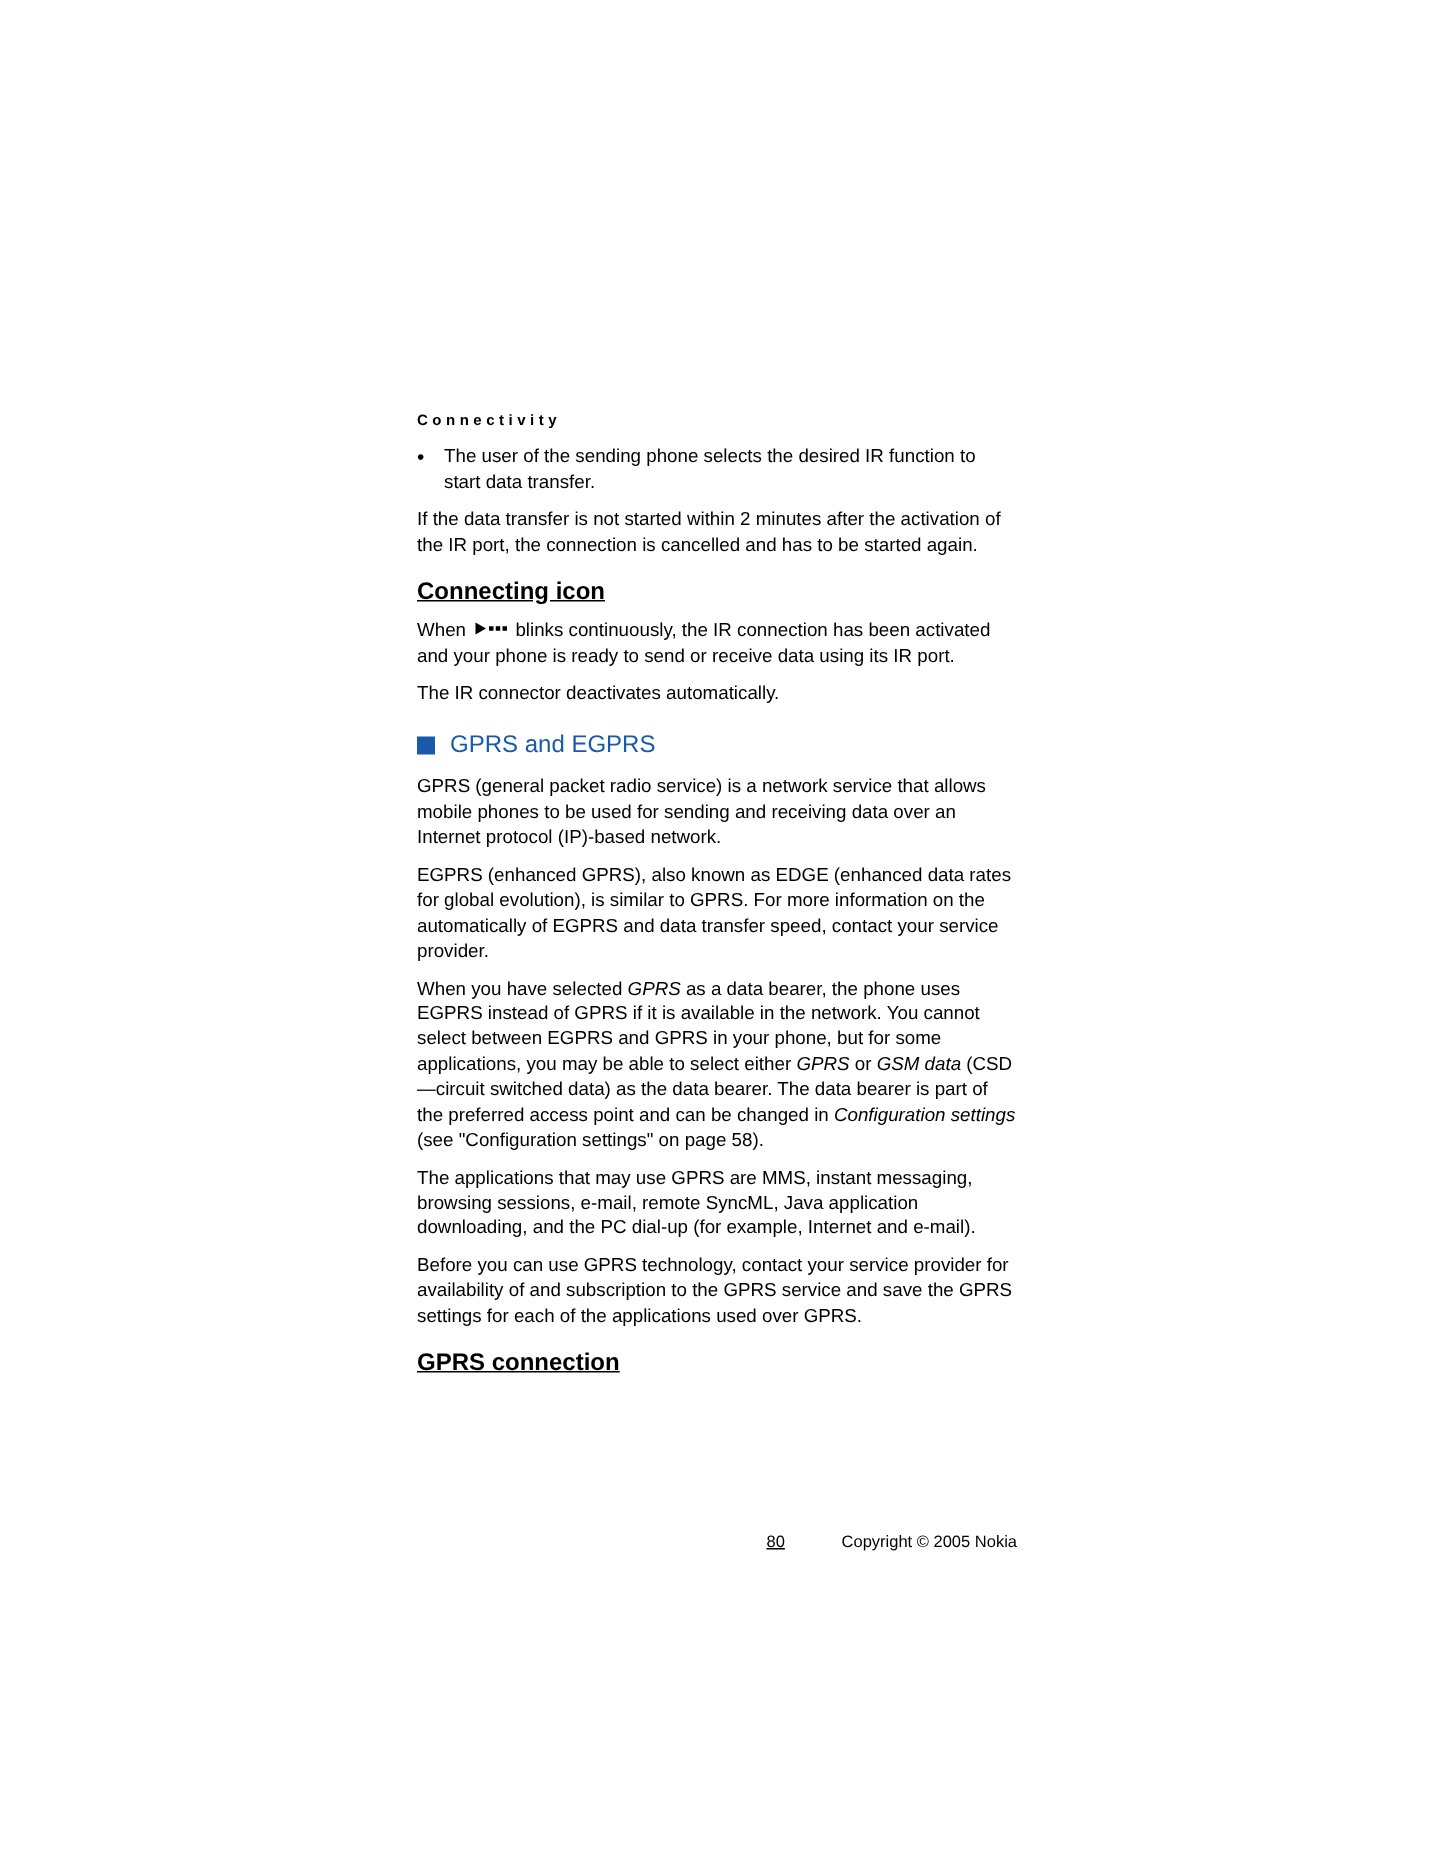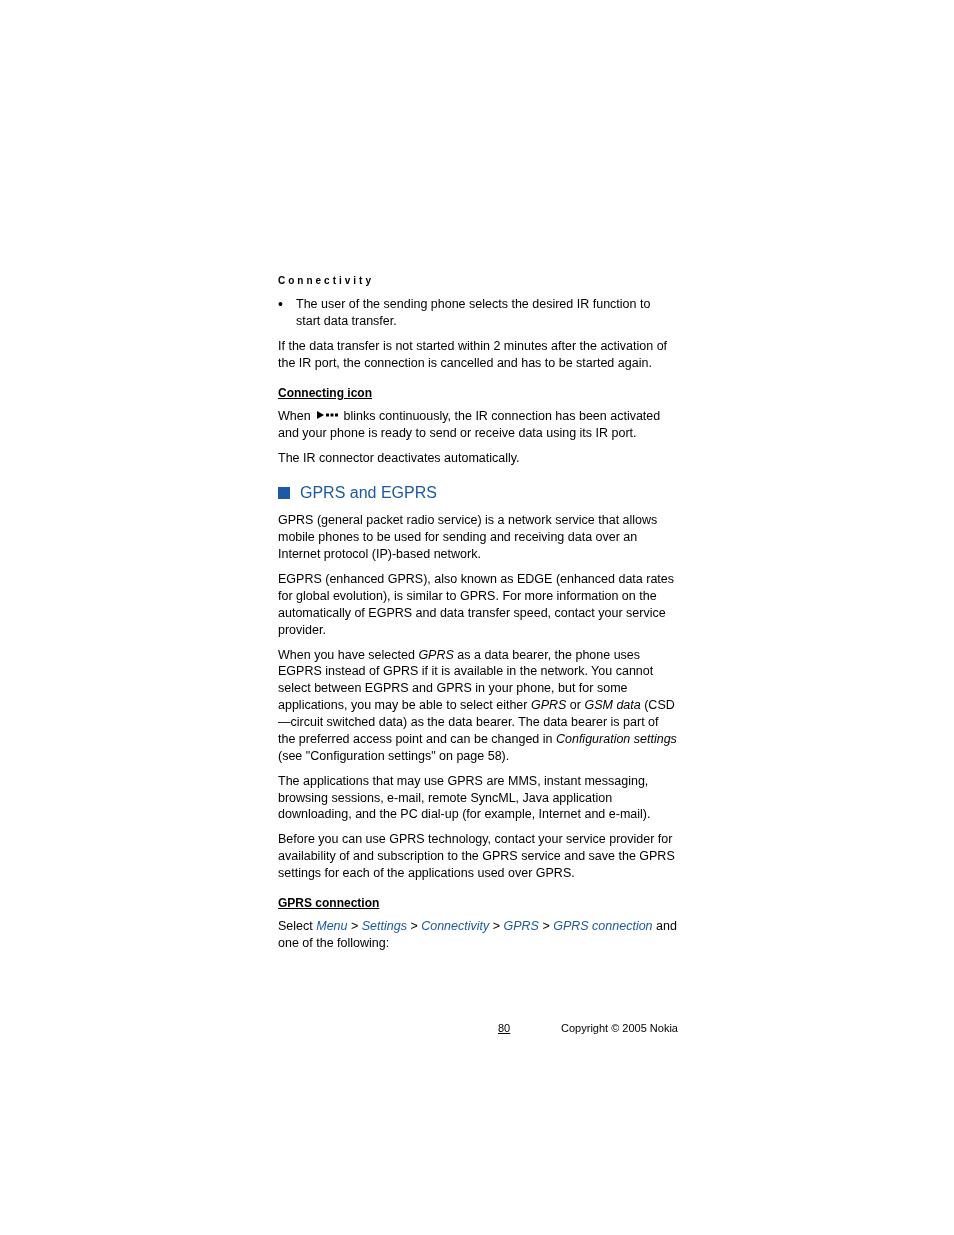--- a/index.html
+++ b/index.html
@@ -37,21 +37,21 @@
     line-height: 1;
     padding-top: 1px;
   }
   .bullet-text { flex: 1; }
   .para {
     font-size: 12.5px;
     line-height: 1.35;
     margin-bottom: 8px;
   }
   .h2 {
-    font-size: 12px;
+    font-size: 16px;
     font-weight: bold;
     text-decoration: underline;
     margin-top: 14px;
     margin-bottom: 8px;
   }
   .h1 {
     display: flex;
     align-items: center;
     margin-top: 18px;
     margin-bottom: 10px;
@@ -78,21 +78,21 @@
   .footer {
     position: absolute;
     left: 278px;
     top: 1022px;
     width: 400px;
     font-size: 11px;
     display: flex;
   }
   .footer-page {
     position: absolute;
-    left: 220px;
+    left: 233px;
     text-decoration: underline;
   }
   .footer-copy {
     position: absolute;
     right: 0;
   }
 </style>
 </head>
 <body>
 
@@ -130,23 +130,20 @@
 
   <div class="para">
     <span>When you have selected </span><span class="ital">GPRS</span><span> as a data bearer, the phone uses EGPRS instead of GPRS if it is available in the network. You cannot select between EGPRS and GPRS in your phone, but for some applications, you may be able to select either </span><span class="ital">GPRS</span><span> or </span><span class="ital">GSM data</span><span> (CSD—circuit switched data) as the data bearer. The data bearer is part of the preferred access point and can be changed in </span><span class="ital">Configuration settings</span><span> (see "Configuration settings" on page 58).</span>
   </div>
 
   <div class="para">The applications that may use GPRS are MMS, instant messaging, browsing sessions, e-mail, remote SyncML, Java application downloading, and the PC dial-up (for example, Internet and e-mail).</div>
   <div class="para">Before you can use GPRS technology, contact your service provider for availability of and subscription to the GPRS service and save the GPRS settings for each of the applications used over GPRS.</div>
 
   <div class="h2">GPRS connection</div>
 
-  <div class="para">
-    <span>Select </span><span class="blue-ital">Menu</span><span> &gt; </span><span class="blue-ital">Settings</span><span> &gt; </span><span class="blue-ital">Connectivity</span><span> &gt; </span><span class="blue-ital">GPRS</span><span> &gt; </span><span class="blue-ital">GPRS connection</span><span> and one of the following:</span>
-  </div>
 
 
 
 </div>
 
 <div class="footer">
   <span class="footer-page">80</span>
   <span class="footer-copy">Copyright © 2005 Nokia</span>
 </div>
 

